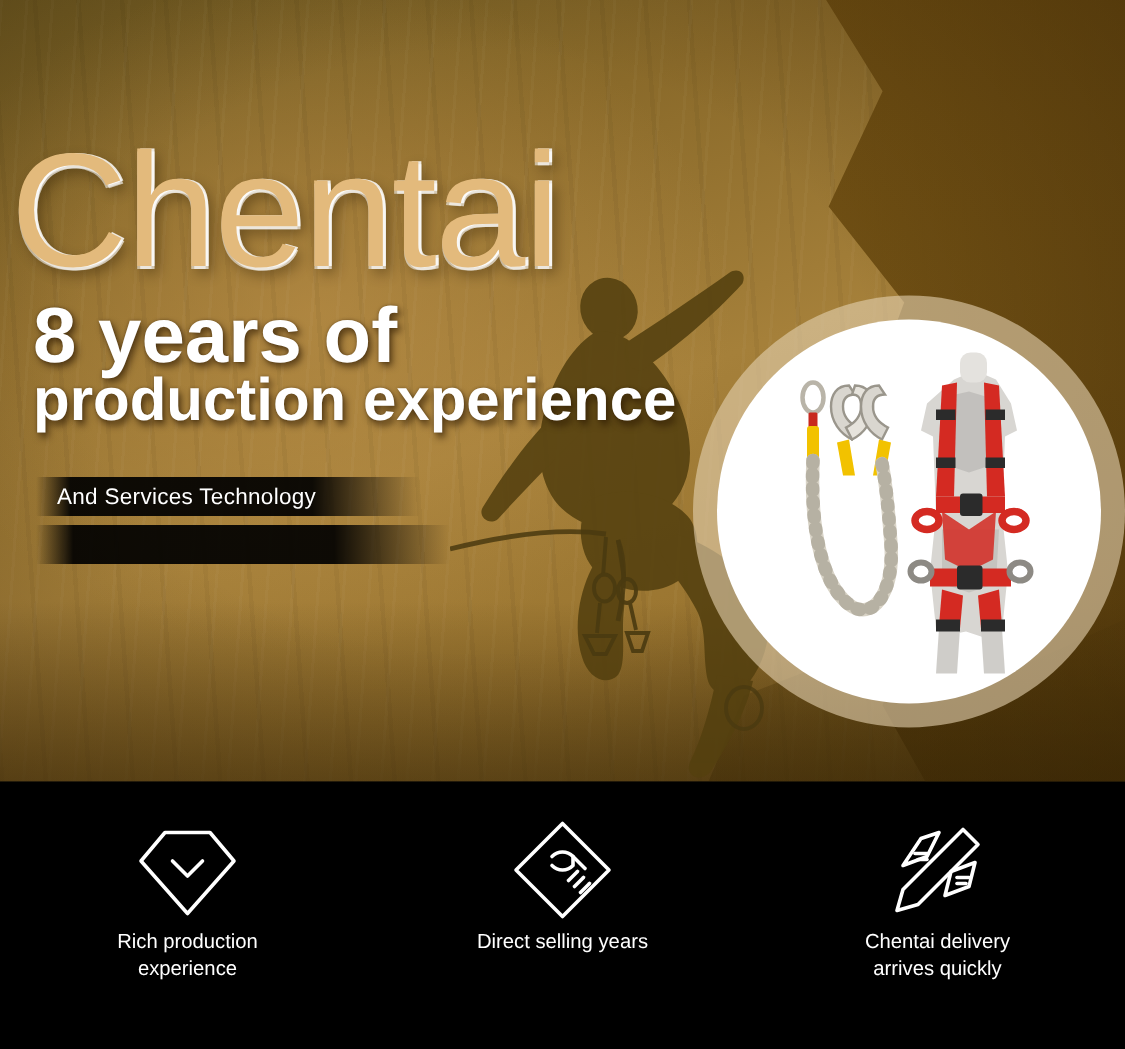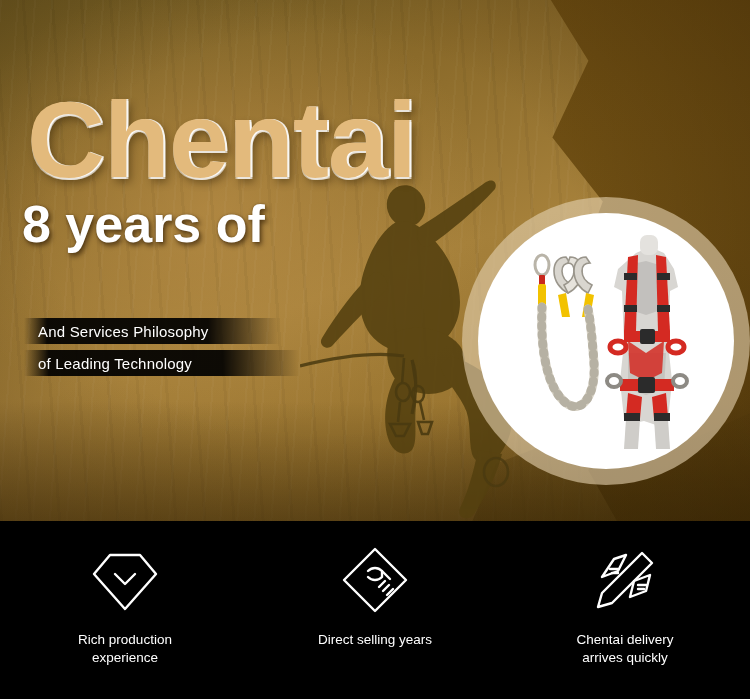--- a/index.html
+++ b/index.html
@@ -63,23 +63,23 @@
     background:linear-gradient(0deg, rgba(60,42,8,0.55) 0%, rgba(120,90,30,0) 100%);
   }
 
   
   .climber { position:absolute; left:300px; top:170px; width:300px; height:350px; }
   .climber svg { width:100%; height:100%; display:block; }
 
   
   .brand {
     position:absolute;
-    left:27px; top:86px;
+    left:7px; top:86px;
     font-size:108px;
-    font-weight:bold;
+    font-weight:normal;
     letter-spacing:-1px;
     color:#e3ba7c;
     line-height:1;
     text-shadow:
        2px 0 0 rgba(255,255,255,.85),
        0 2px 0 rgba(255,255,255,.55),
        2px 2px 0 rgba(255,255,255,.65),
        4px 5px 9px rgba(40,24,0,.45);
     white-space:nowrap;
   }
@@ -160,21 +160,21 @@
     flex:1;
     display:flex;
     flex-direction:column;
     align-items:center;
     justify-content:flex-start;
     padding-top:22px;
   }
   .feature .ico { width:74px; height:74px; }
   .feature .ico svg { width:100%; height:100%; display:block; }
   .feature .flabel {
-    margin-top:14px;
+    margin-top:2px;
     color:#ffffff;
     font-size:13.5px;
     line-height:1.35;
     text-align:center;
     white-space:pre-line;
   }
 </style>
 </head>
 <body>
 
@@ -232,29 +232,29 @@
         </g>
 
         <g fill="none" stroke="#4a3a10" stroke-width="2.6" opacity="0.8">
           <ellipse cx="196" cy="302" rx="12" ry="14"></ellipse>
         </g>
       </svg>
     </div>
 
     <div class="brand">Chentai</div>
     <div class="sub1">8 years of</div>
+    <div class="sub2">production experience</div>
 
     <div class="taglines">
       <div class="tagline tg1">
         <span class="bar"></span>
-        <span class="txt">And Services Philosophy</span>
+        <span class="txt">And Services Technology</span>
       </div>
       <div class="tagline tg2">
         <span class="bar"></span>
-        <span class="txt">of Leading Technology</span>
       </div>
     </div>
 
     <div class="prodwrap">
       <div class="ring"></div>
       <div class="disc">
         <svg viewBox="0 0 256 256" xmlns="http://www.w3.org/2000/svg">
 
           <g>
 

